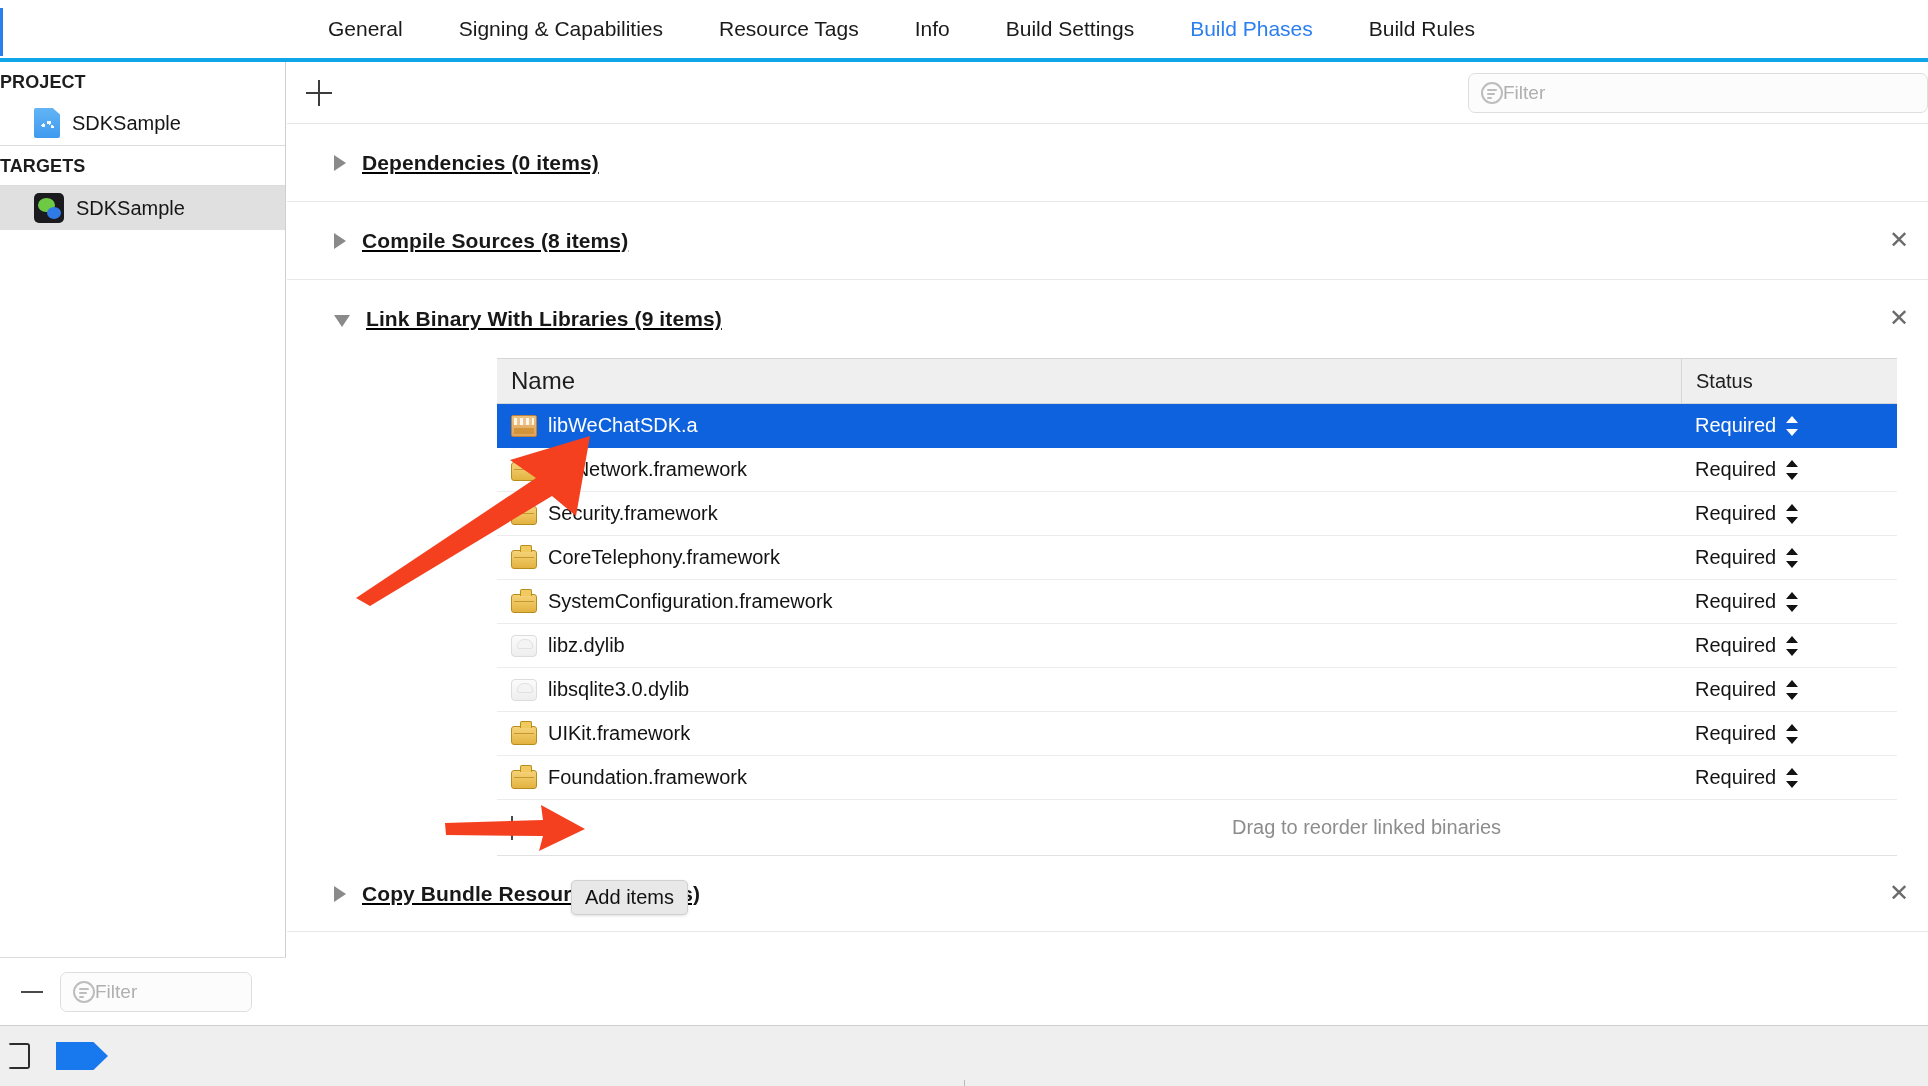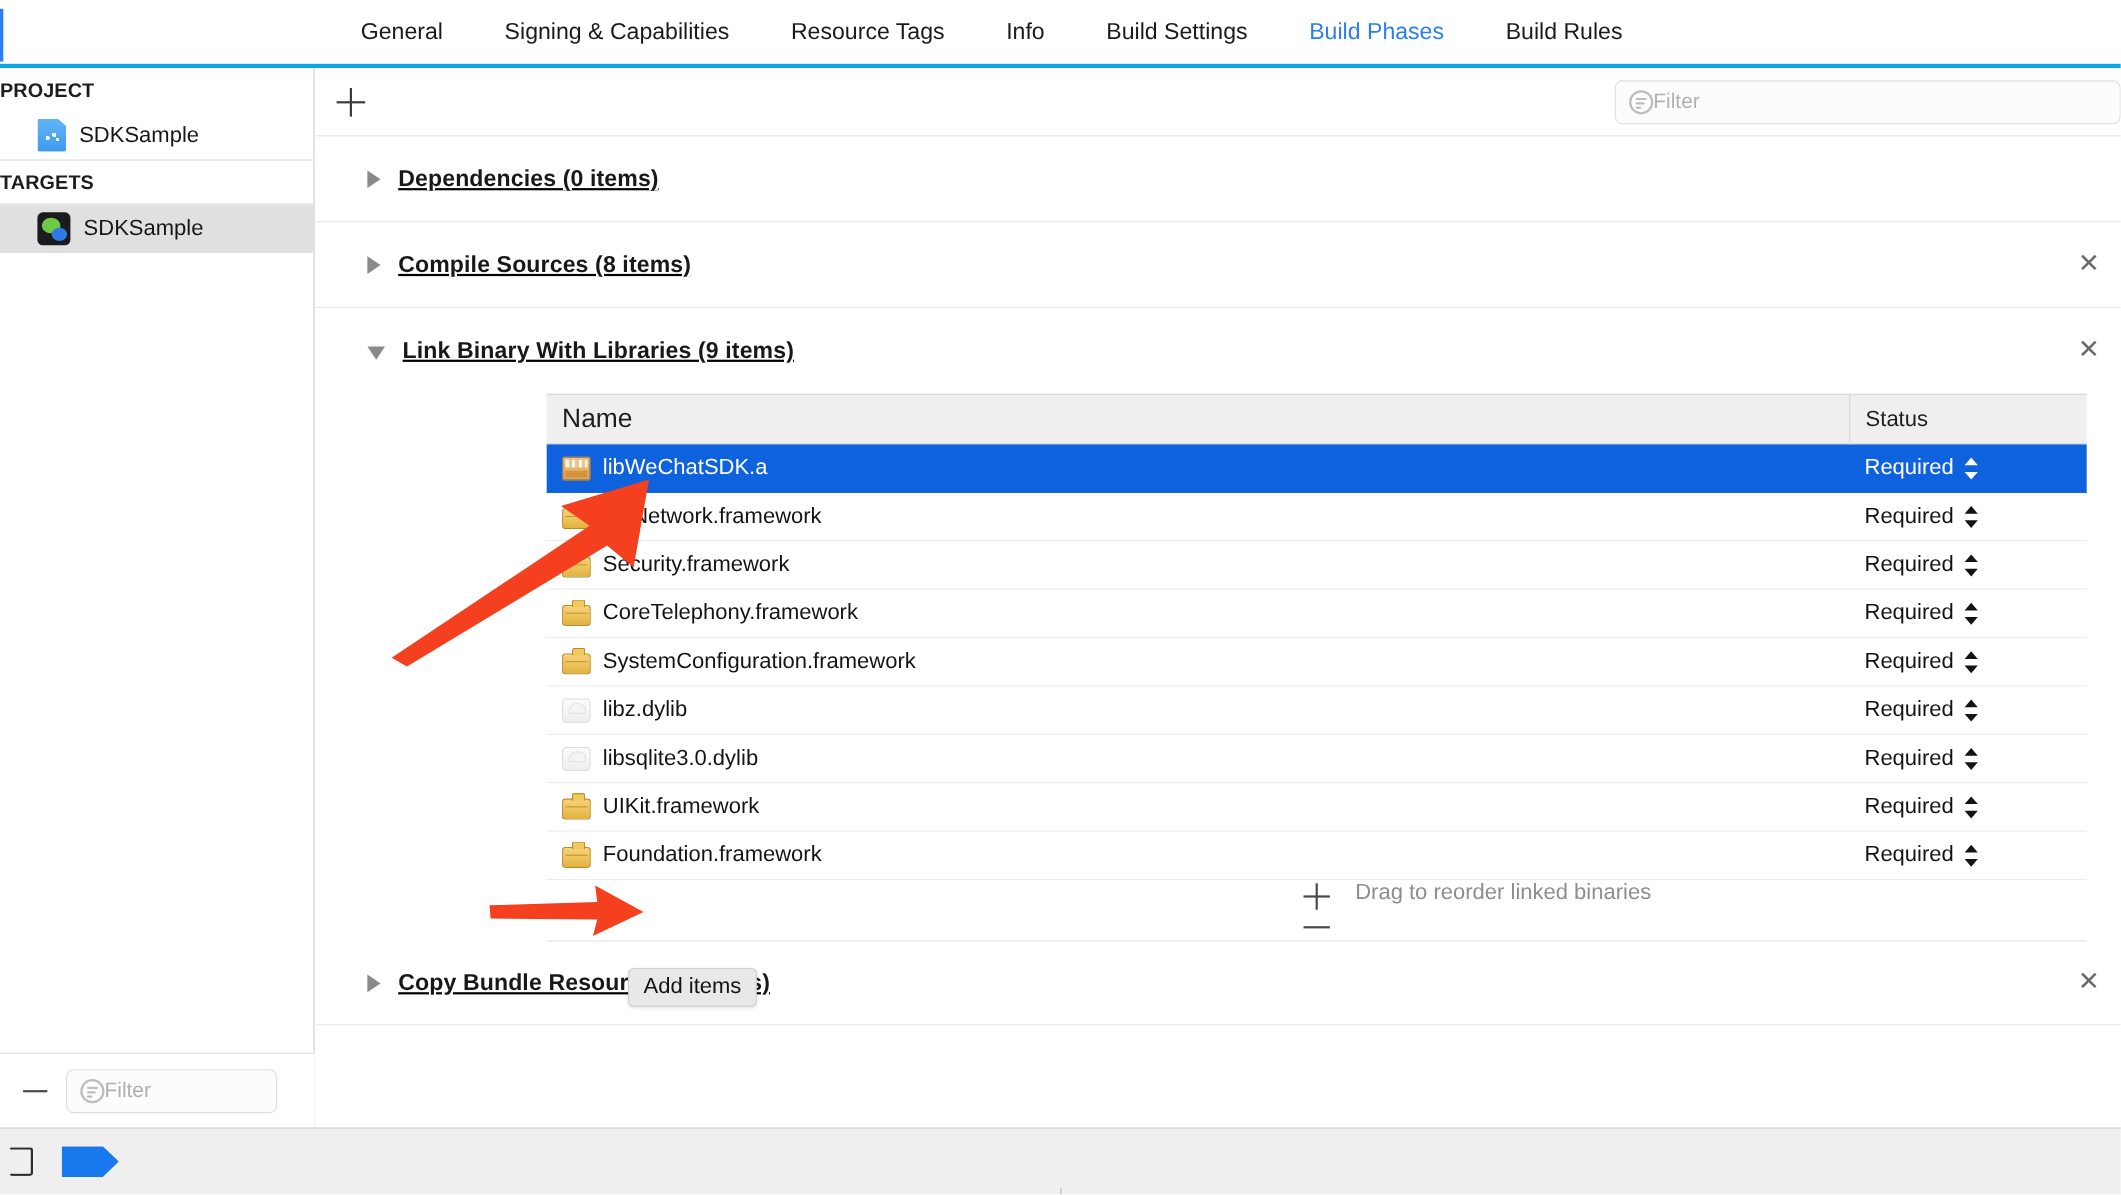--- a/index.html
+++ b/index.html
@@ -200,21 +200,20 @@
     border: 1px solid #dcdcdc; border-radius: 4px; height: 22px;
   }
   .ic.dylib::before {
     content:""; position:absolute; left:5px; top:3px; width:14px; height:8px;
     background:#f4f4f4; border:1px solid #e2e2e2; border-radius: 7px 7px 2px 2px;
   }
 
   .lib-footer {
     display: flex; align-items: center; height: 56px; position: relative;
     border-bottom: 1px solid #e2e2e2;
-    flex-direction: column;
   }
   .sm-plus, .sm-minus { width: 30px; height: 30px; position: relative; }
   .sm-plus::before { content:""; position:absolute; left:14px; top:3px; width:2px; height:24px; background:#4a4a4a; }
   .sm-plus::after  { content:""; position:absolute; left:3px; top:14px; width:24px; height:2px; background:#4a4a4a; }
   .sm-minus::before{ content:""; position:absolute; left:3px; top:14px; width:24px; height:2px; background:#4a4a4a; }
   .hint { position: absolute; left: 735px; font-size: 20px; color: #8d8d8d; }
 
   
   .tooltip {
     position: absolute; background: #e8e8e8; border: 1px solid #d0d0d0;

